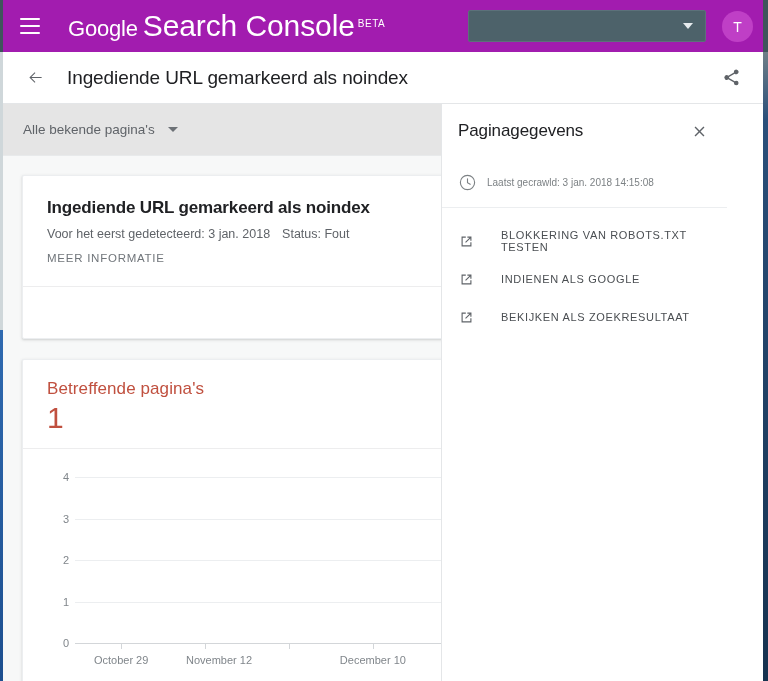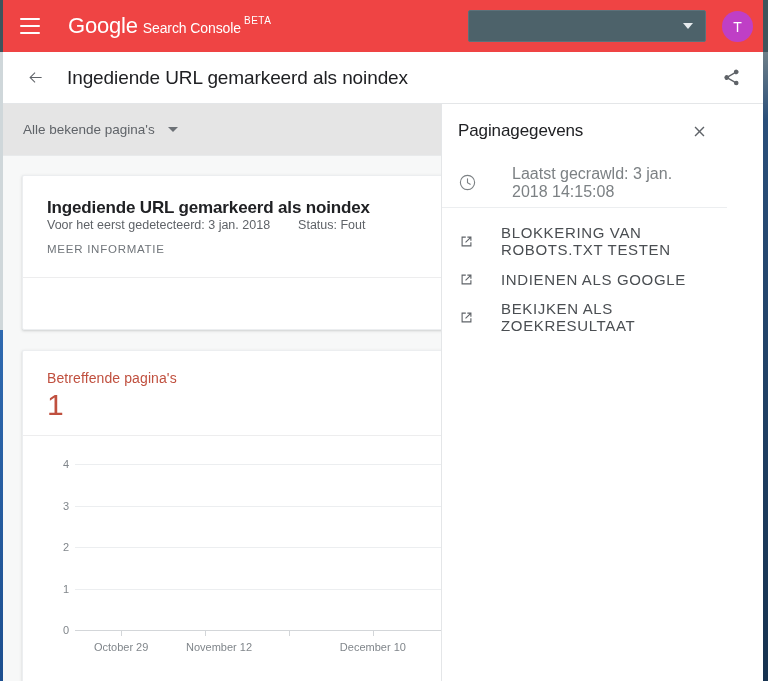--- a/index.html
+++ b/index.html
@@ -30,21 +30,21 @@
     width: 5px; height: 681px;
     background: linear-gradient(to bottom, #3f545c 0px, #3f545c 52px, #6f7f88 52px, #2a4f7a 120px, #16324f 681px);
     z-index: 60;
   }
 
   
   #appbar {
     position: absolute;
     left: 0; top: 0;
     width: 768px; height: 52px;
-    background: #ef4444;
+    background: #a21caf;
     display: flex;
     align-items: center;
     z-index: 40;
   }
   #menu-button {
     width: 26px; height: 26px;
     margin-left: 20px;
     display: flex; flex-direction: column;
     justify-content: center; gap: 5px;
     cursor: pointer;
@@ -60,21 +60,21 @@
     display: flex;
     align-items: baseline;
     color: #ffffff;
     white-space: nowrap;
   }
   #brand .logo-main {
     font-size: 22px;
     letter-spacing: -0.2px;
   }
   #brand .logo-sub {
-    font-size: 14px;
+    font-size: 30px;
     margin-left: 5px;
     font-weight: 300;
     letter-spacing: -0.1px;
   }
   #brand .logo-beta {
     font-size: 10px;
     margin-left: 3px;
     letter-spacing: 0.5px;
     position: relative;
     top: -9px;
@@ -197,25 +197,25 @@
   #issue-card .card-body {
     padding: 22px 24px 20px 24px;
   }
   #issue-title {
     font-size: 17px;
     font-weight: 700;
     color: #202124;
     letter-spacing: -0.15px;
   }
   #issue-meta {
-    margin-top: 0;
+    margin-top: 9px;
     font-size: 12.5px;
     color: #5f6368;
     display: flex;
-    gap: 28px;
+    gap: 12px;
   }
   #more-info-link {
     margin-top: 11px;
     font-size: 11.5px;
     color: #70757a;
     letter-spacing: 0.75px;
     cursor: pointer;
     display: inline-block;
   }
   #issue-card .card-footer {
@@ -223,21 +223,21 @@
     height: 51px;
   }
 
   #chart-card {
     margin-top: 20px;
   }
   #chart-header {
     padding: 19px 0 14px 24px;
   }
   #affected-label {
-    font-size: 14px;
+    font-size: 17px;
     color: #c0503f;
     letter-spacing: 0.1px;
   }
   #affected-count {
     font-size: 30px;
     color: #c0503f;
     line-height: 1.1;
     margin-top: 2px;
     font-weight: 400;
   }
@@ -320,38 +320,38 @@
   }
   #crawl-row {
     height: 50px;
     display: flex;
     align-items: center;
     padding: 0 16px;
     border-bottom: 1px solid #eceef0;
     box-sizing: border-box;
   }
   #crawl-row .txt {
-    margin-left: 35px;
-    font-size: 16px;
+    margin-left: 10px;
+    font-size: 10px;
     color: #7c8184;
   }
   #action-list {
     padding-top: 14px;
   }
   .action-item {
     height: 38px;
     display: flex;
     align-items: center;
     padding: 0 16px;
     cursor: pointer;
     box-sizing: border-box;
   }
   .action-item .txt {
     margin-left: 26px;
-    font-size: 15px;
+    font-size: 11px;
     color: #4a4e52;
     letter-spacing: 0.65px;
   }
   .icon-svg { display: block; }
 </style>
 </head>
 <body>
 
 <div id="window-edge-left"></div>
 <div id="window-edge-right"></div>

